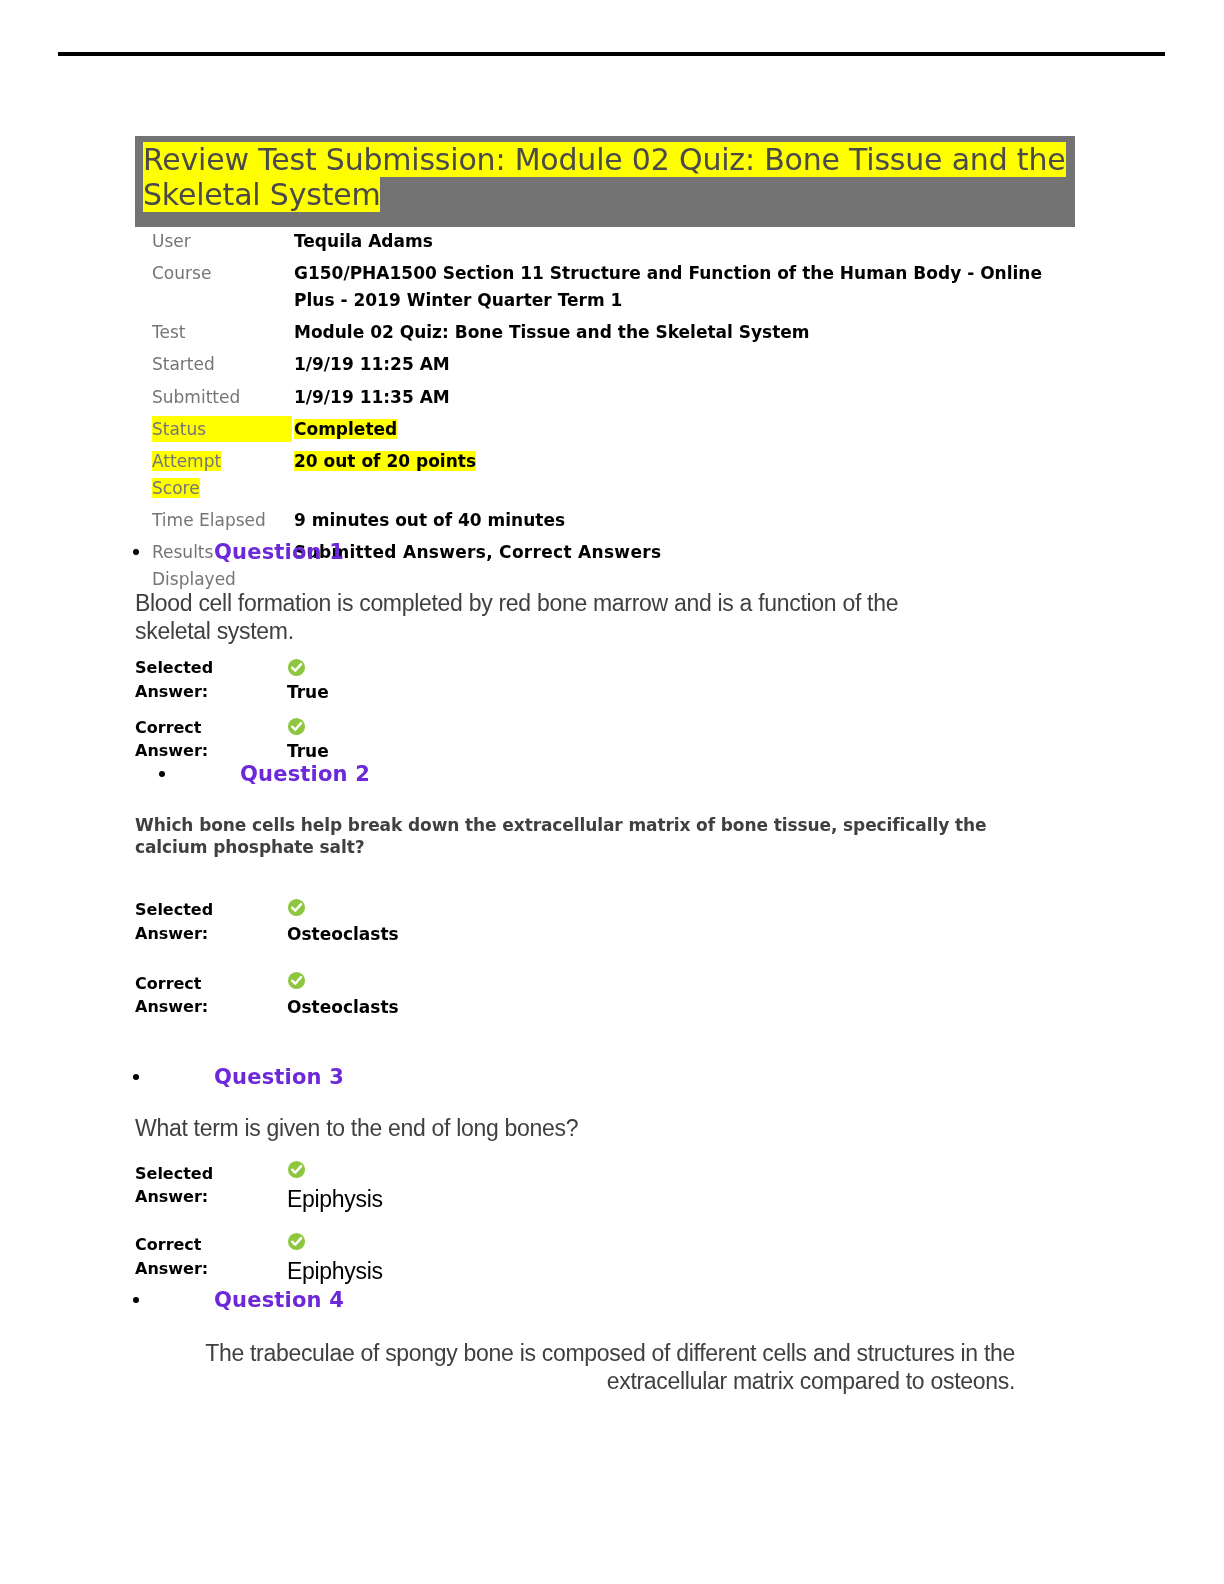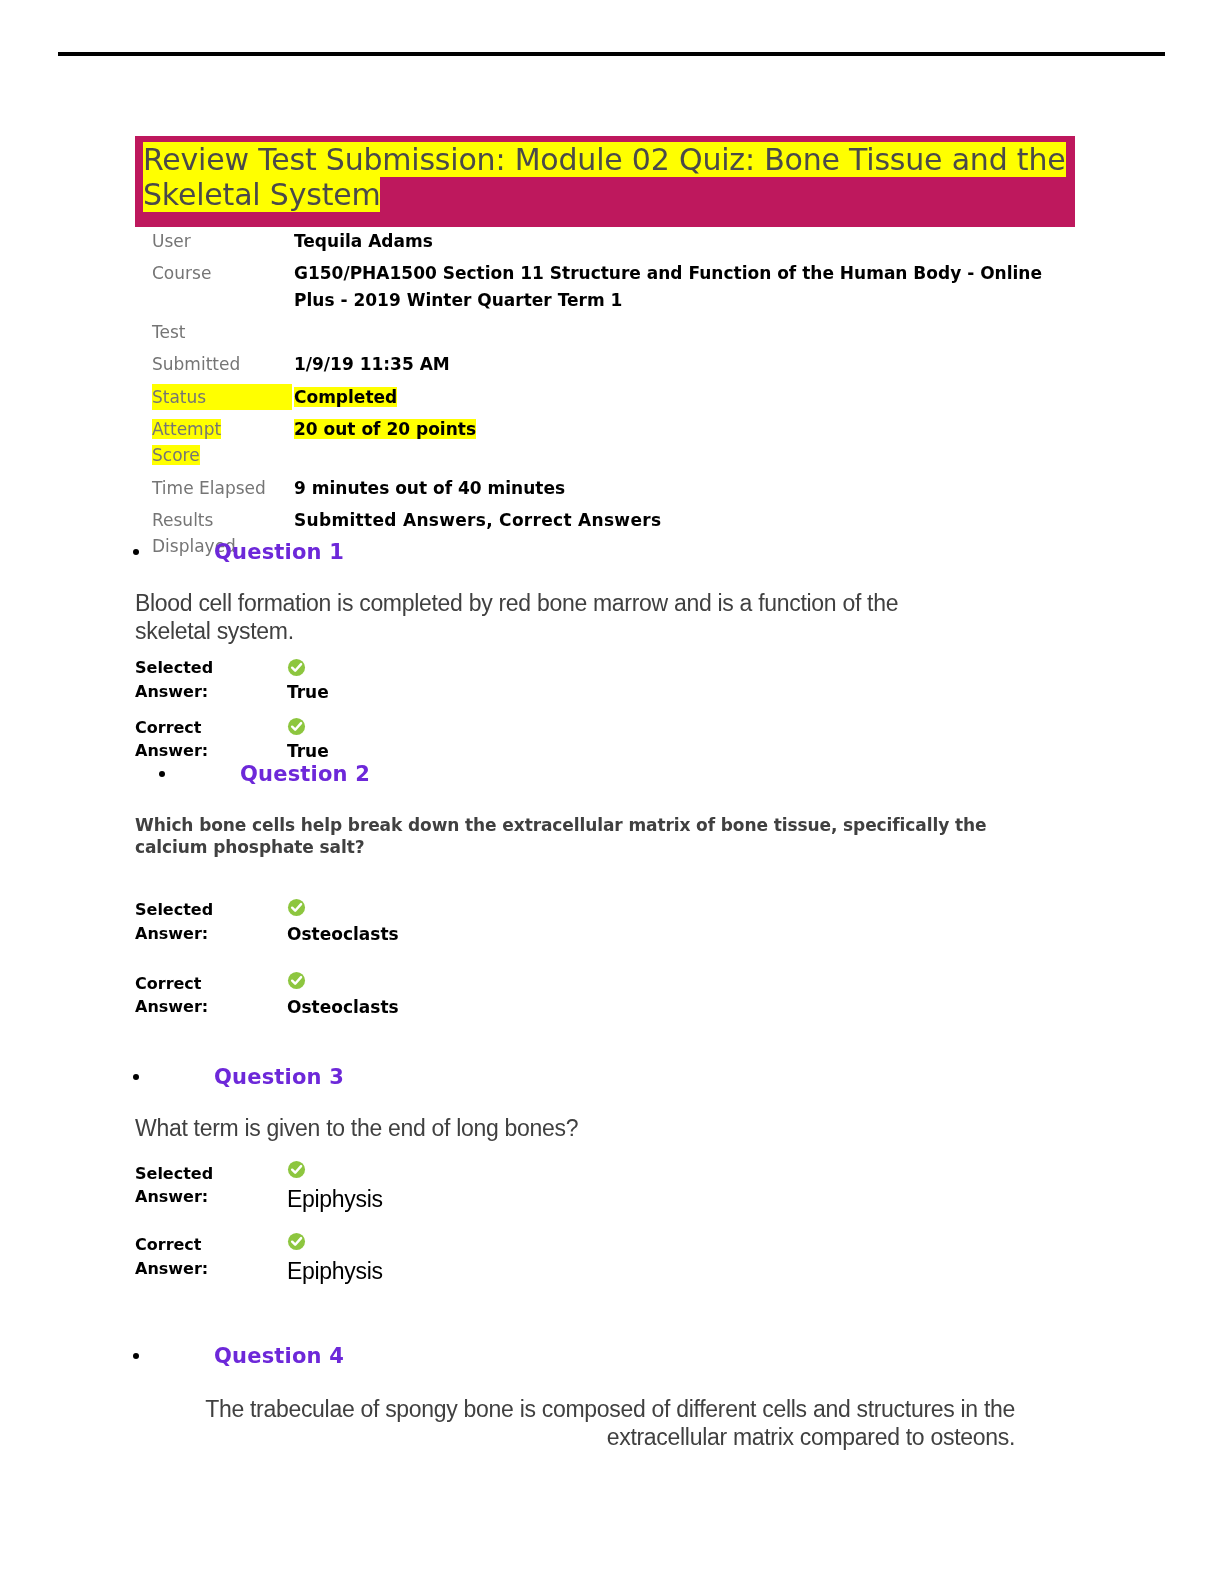--- a/index.html
+++ b/index.html
@@ -31,21 +31,21 @@
     height: 4px;
     background: #000000;
   }
 
   
   .title-band {
     position: absolute;
     left: 135px;
     top: 136px;
     width: 940px;
-    background: #be185d;
+    background: #737373;
     padding: 6px 0 14px 0;
   }
   .doc-title {
     margin: 0;
     padding: 0 0 0 8px;
     font-family: "DejaVu Sans", sans-serif;
     font-size: 30px;
     font-weight: 400;
     line-height: 1.18;
     color: #4a4a4a;
@@ -218,22 +218,27 @@
       <div class="meta-value">Tequila Adams</div>
     </div>
 
     <div class="meta-row">
       <div class="meta-label">Course</div>
       <div class="meta-value">G150/PHA1500 Section 11 Structure and Function of the Human Body - Online Plus - 2019 Winter Quarter Term 1</div>
     </div>
 
     <div class="meta-row">
       <div class="meta-label">Test</div>
-    </div>
-
+      <div class="meta-value">Module 02 Quiz: Bone Tissue and the Skeletal System</div>
+    </div>
+
+    <div class="meta-row">
+      <div class="meta-label">Started</div>
+      <div class="meta-value">1/9/19 11:25 AM</div>
+    </div>
 
     <div class="meta-row">
       <div class="meta-label">Submitted</div>
       <div class="meta-value">1/9/19 11:35 AM</div>
     </div>
 
     <div class="meta-row">
       <div class="meta-label"><span class="hl-blk">Status</span></div>
       <div class="meta-value"><span class="hl">Completed</span></div>
     </div>
@@ -326,21 +331,21 @@
       <div class="ans-row" style="margin-top:12px;">
         <div class="ans-label"><span>Correct</span><br><span>Answer:</span></div>
         <div class="ans-value wide-regular ans-stack"><span class="check-icon"><svg viewBox="0 0 20 20" width="19" height="19">
                 <circle cx="10" cy="10" r="9" fill="#8dc63f"></circle>
                 <path d="M5.4 10.2 L8.6 13.4 L14.8 6.4" stroke="#ffffff" stroke-width="2.6" fill="none" stroke-linecap="round" stroke-linejoin="round"></path>
               </svg></span><br><span>Epiphysis</span></div>
       </div>
     </div>
   </div>
 
-  <div class="question-block" style="top:1344px;text-align:right;">
+  <div class="question-block" style="top:1288px;text-align:right;">
     <div class="q-head">
       <span class="q-bullet"></span>
       <span class="q-title">Question 4</span>
     </div>
     <div style="position:absolute; left:135px; top:52px; width:880px;">
       <p class="q-text">The trabeculae of spongy bone is composed of different cells and structures in the extracellular matrix compared to osteons.</p>
     </div>
   </div>
 
 </div>

